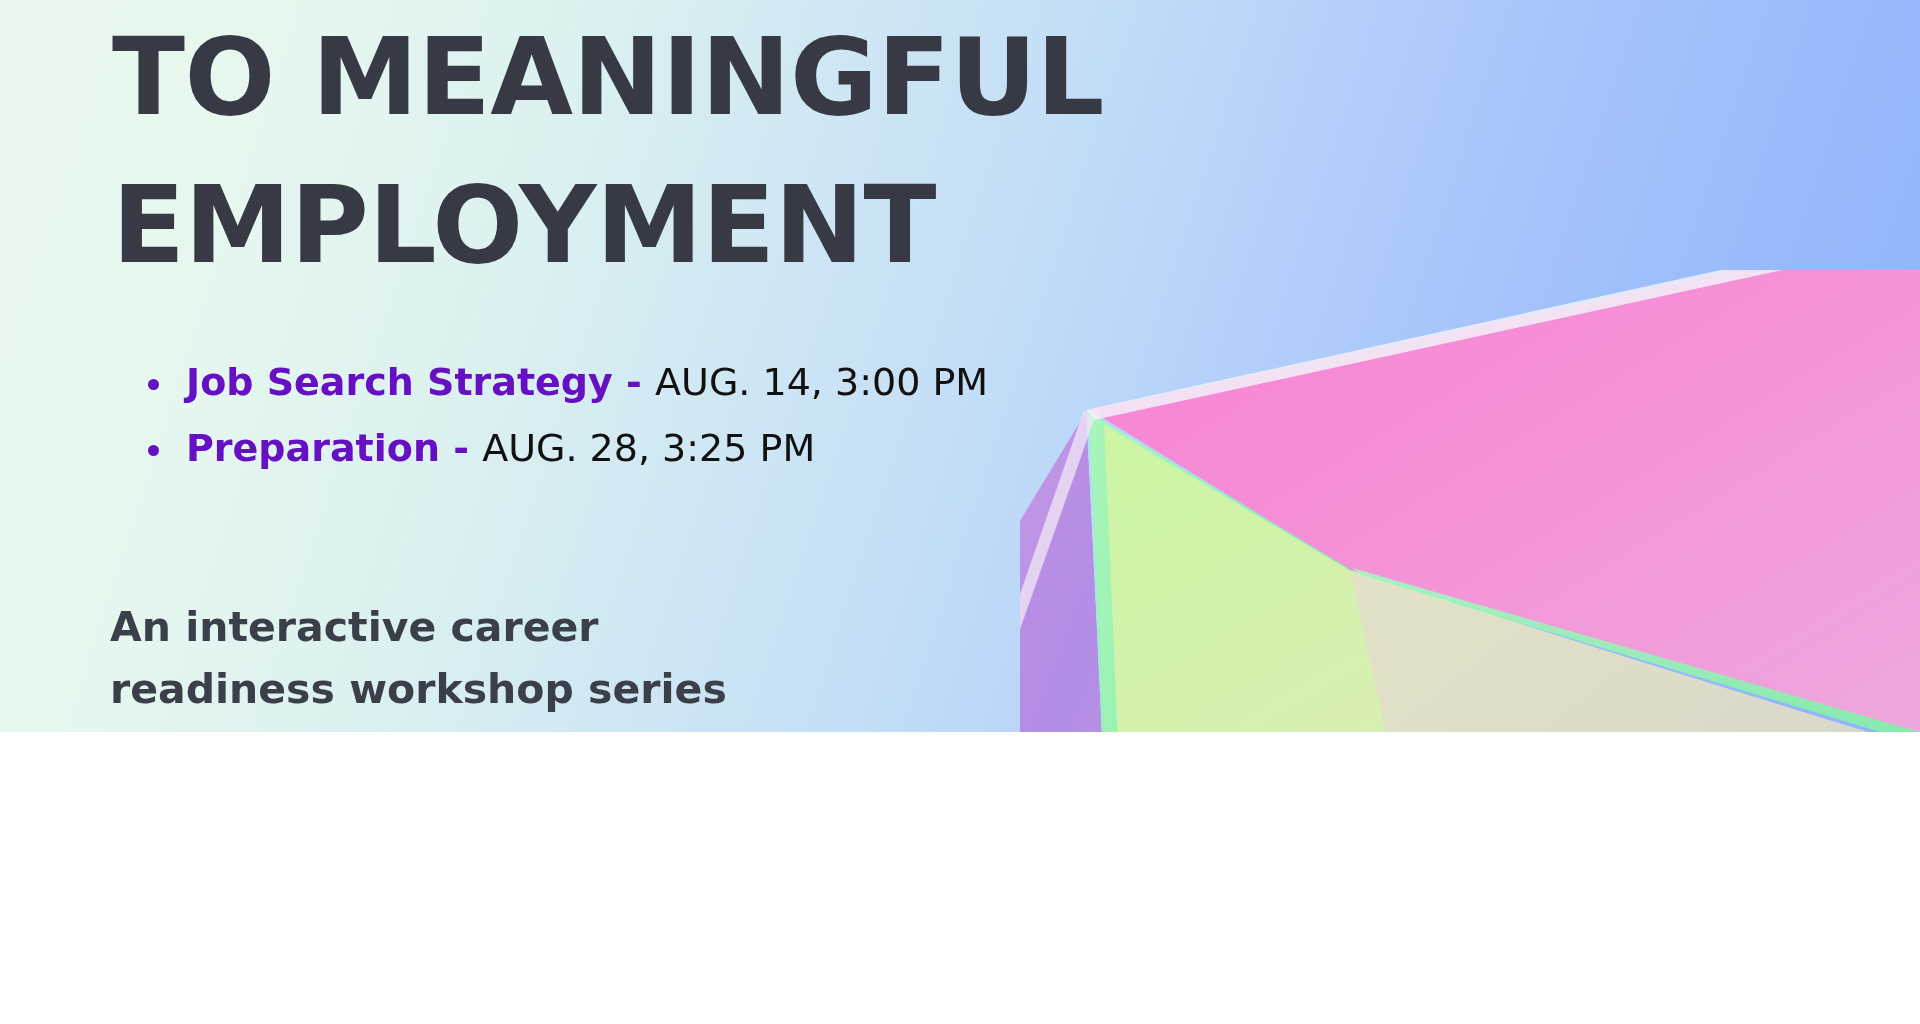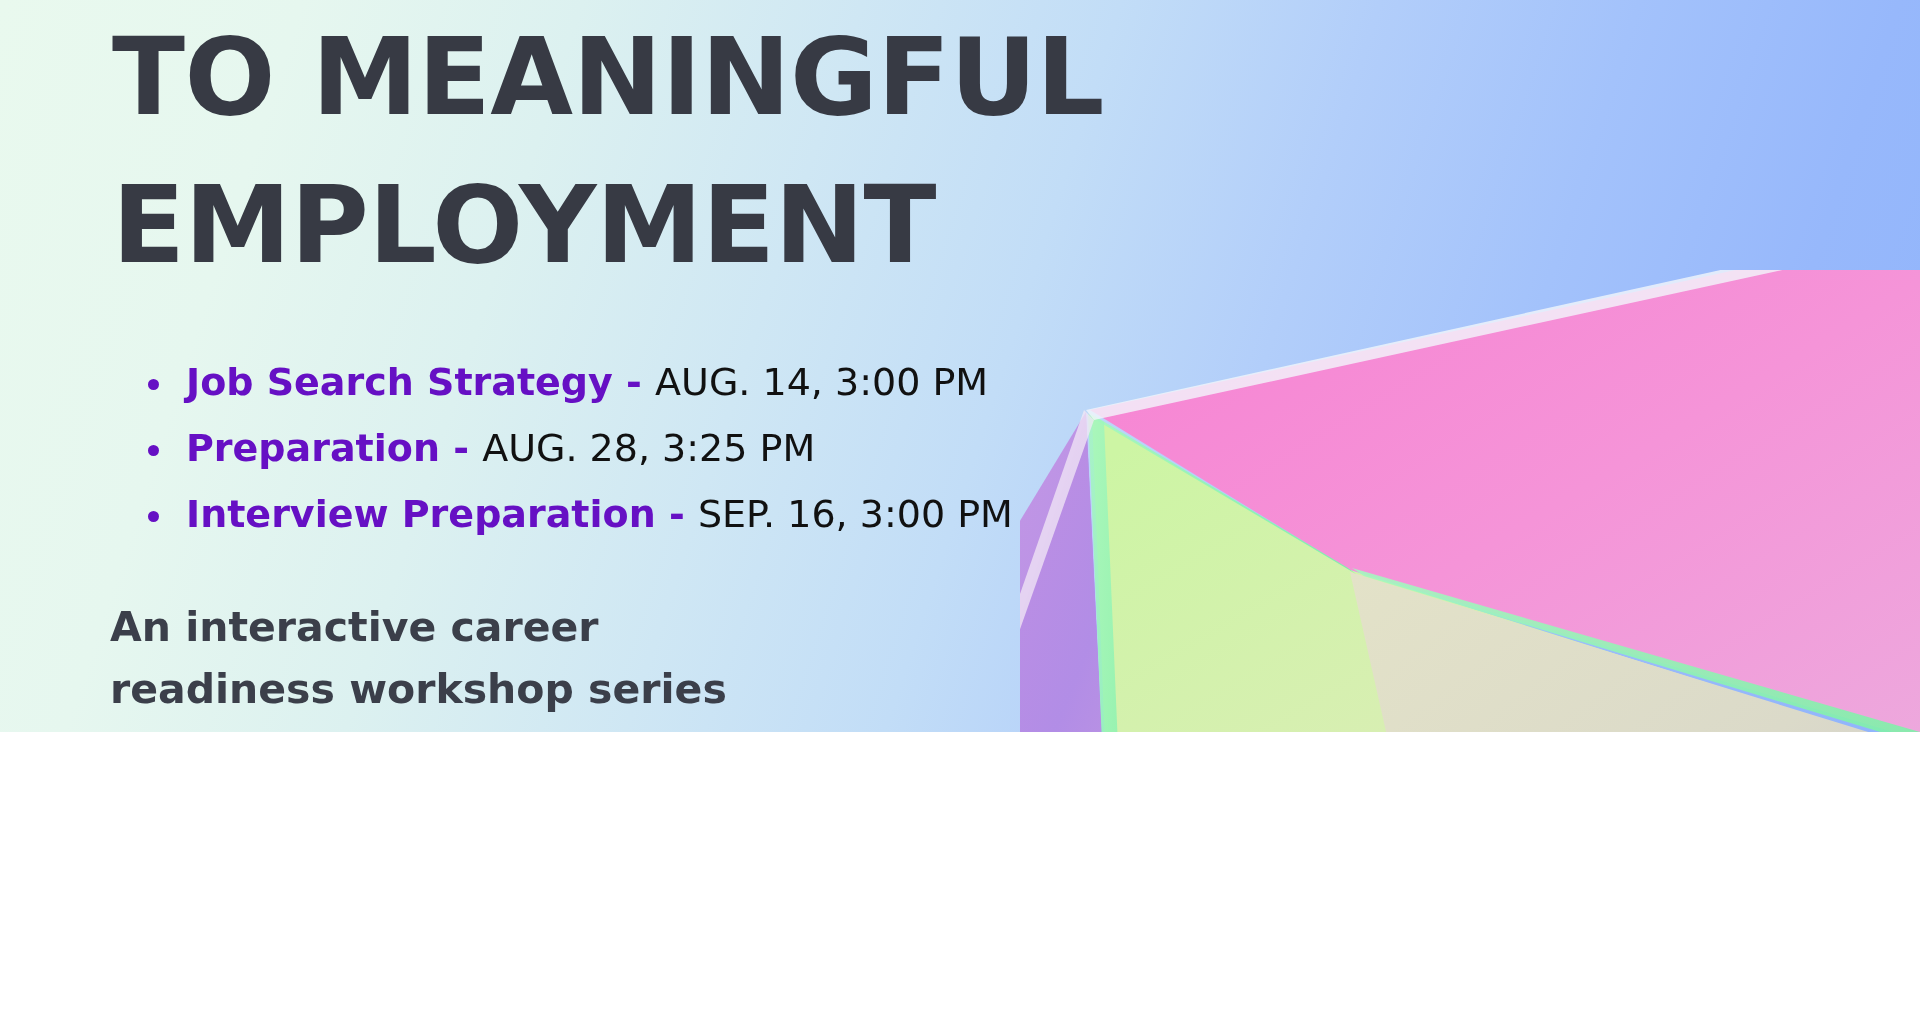--- a/index.html
+++ b/index.html
@@ -185,23 +185,20 @@
     <ul class="bullets">
 
       <li>
         <span class="dot"></span><span class="topic">Job Search Strategy</span><span class="dash"> - </span><span class="when">AUG. 14, 3:00 PM</span>
       </li>
 
       <li>
         <span class="dot"></span><span class="topic">Preparation</span><span class="dash"> - </span><span class="when">AUG. 28, 3:25 PM</span>
       </li>
 
-      <li>
-        <span class="dot"></span><span class="topic">Interview Preparation</span><span class="dash"> - </span><span class="when">SEP. 16, 3:00 PM</span>
-      </li>
 
 
     </ul>
 
     <p class="blurb">An interactive career
 readiness workshop series
 designed to support,
 inform and empower</p>
 
   </div>

